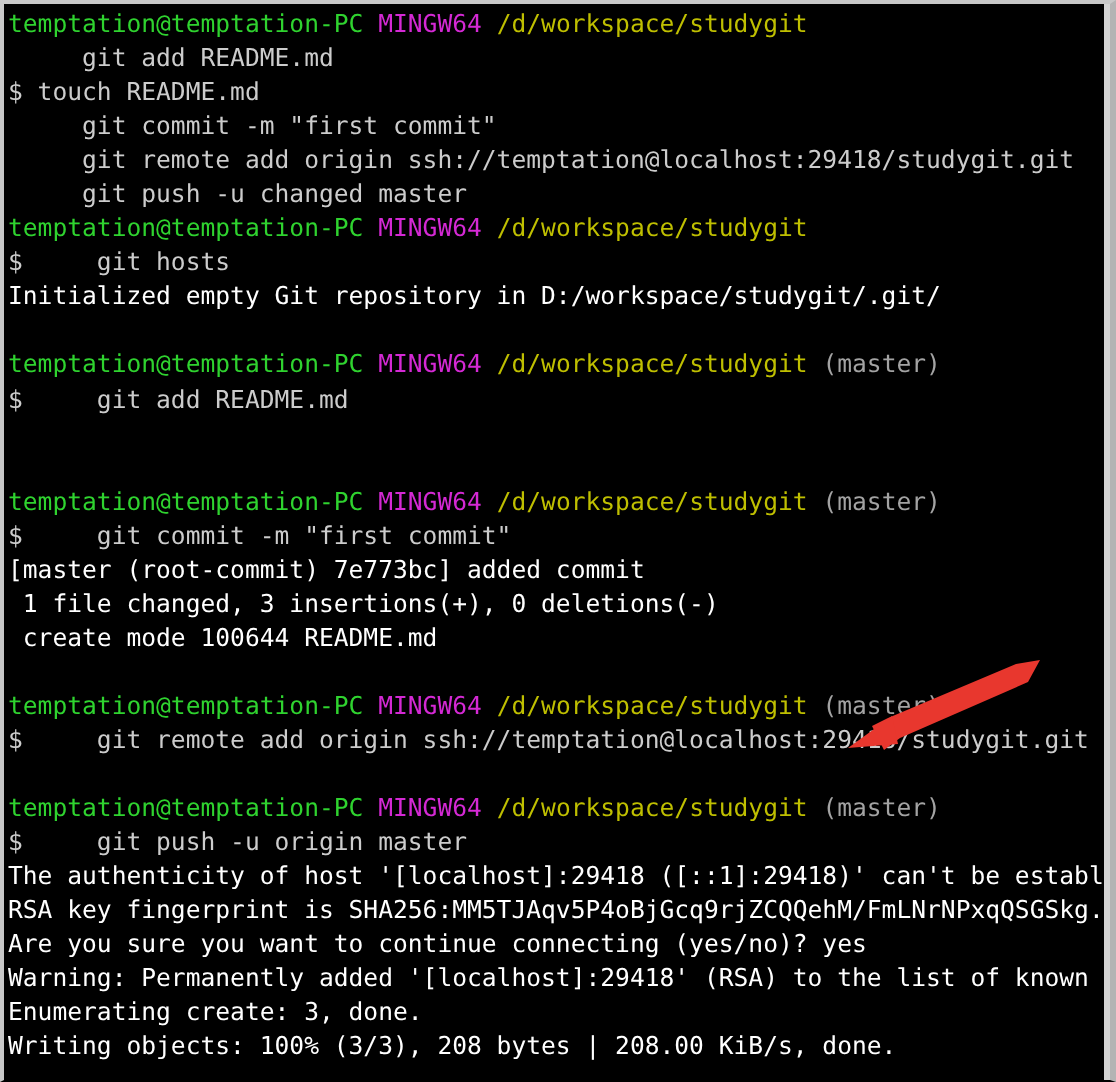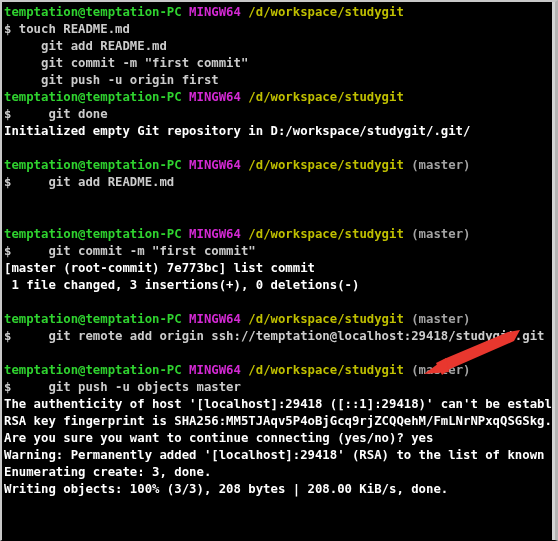--- a/index.html
+++ b/index.html
@@ -31,21 +31,20 @@
     box-sizing: border-box;
   }
   .term-line {
     font-family: "DejaVu Sans Mono", "Liberation Mono", monospace;
     font-size: 12.3px;
     line-height: 17.05px;
     height: 17.05px;
     white-space: pre;
     color: #cccccc;
     letter-spacing: 0px;
-    font-weight: bold;
   }
   .term-line.blank {
     color: transparent;
   }
   .seg { white-space: pre; }
   .c-user   { color: #2fd32f; }
   .c-host   { color: #d429d4; }
   .c-path   { color: #bfbf00; }
   .c-branch { color: #a3a3a3; }
   .c-out    { color: #ffffff; }
@@ -67,42 +66,44 @@
     height: 50px;
     pointer-events: none;
   }
 </style>
 </head>
 <body>
 
 <div id="terminal-window">
   <div id="terminal-screen">
       <div class="term-line"><span class="seg c-user">temptation@temptation-PC</span> <span class="seg c-host">MINGW64</span> <span class="seg c-path">/d/workspace/studygit</span></div>
+      <div class="term-line"><span class="seg c-prompt">     git add README.md</span></div>
       <div class="term-line"><span class="seg c-prompt">$ touch README.md</span></div>
-      <div class="term-line"><span class="seg c-prompt">     git add README.md</span></div>
       <div class="term-line"><span class="seg c-prompt">     git commit -m "first commit"</span></div>
-      <div class="term-line"><span class="seg c-prompt">     git push -u origin first</span></div>
+      <div class="term-line"><span class="seg c-prompt">     git remote add origin ssh://temptation@localhost:29418/studygit.git</span></div>
+      <div class="term-line"><span class="seg c-prompt">     git push -u changed master</span></div>
       <div class="term-line"><span class="seg c-user">temptation@temptation-PC</span> <span class="seg c-host">MINGW64</span> <span class="seg c-path">/d/workspace/studygit</span></div>
-      <div class="term-line"><span class="seg c-prompt">$     git done</span></div>
+      <div class="term-line"><span class="seg c-prompt">$     git hosts</span></div>
       <div class="term-line"><span class="seg c-out">Initialized empty Git repository in D:/workspace/studygit/.git/</span></div>
       <div class="term-line blank"><span class="seg"></span></div>
       <div class="term-line"><span class="seg c-user">temptation@temptation-PC</span> <span class="seg c-host">MINGW64</span> <span class="seg c-path">/d/workspace/studygit</span> <span class="seg c-branch">(master)</span></div>
       <div class="term-line"><span class="seg c-prompt">$     git add README.md</span></div>
       <div class="term-line blank"><span class="seg"></span></div>
       <div class="term-line blank"><span class="seg"></span></div>
       <div class="term-line"><span class="seg c-user">temptation@temptation-PC</span> <span class="seg c-host">MINGW64</span> <span class="seg c-path">/d/workspace/studygit</span> <span class="seg c-branch">(master)</span></div>
       <div class="term-line"><span class="seg c-prompt">$     git commit -m "first commit"</span></div>
-      <div class="term-line"><span class="seg c-out">[master (root-commit) 7e773bc] list commit</span></div>
+      <div class="term-line"><span class="seg c-out">[master (root-commit) 7e773bc] added commit</span></div>
       <div class="term-line"><span class="seg c-out"> 1 file changed, 3 insertions(+), 0 deletions(-)</span></div>
+      <div class="term-line"><span class="seg c-out"> create mode 100644 README.md</span></div>
       <div class="term-line blank"><span class="seg"></span></div>
       <div class="term-line"><span class="seg c-user">temptation@temptation-PC</span> <span class="seg c-host">MINGW64</span> <span class="seg c-path">/d/workspace/studygit</span> <span class="seg c-branch">(master)</span></div>
       <div class="term-line"><span class="seg c-prompt">$     git remote add origin ssh://temptation@localhost:29418/studygit.git</span></div>
       <div class="term-line blank"><span class="seg"></span></div>
       <div class="term-line"><span class="seg c-user">temptation@temptation-PC</span> <span class="seg c-host">MINGW64</span> <span class="seg c-path">/d/workspace/studygit</span> <span class="seg c-branch">(master)</span></div>
-      <div class="term-line"><span class="seg c-prompt">$     git push -u objects master</span></div>
+      <div class="term-line"><span class="seg c-prompt">$     git push -u origin master</span></div>
       <div class="term-line"><span class="seg c-out">The authenticity of host '[localhost]:29418 ([::1]:29418)' can't be established.</span></div>
       <div class="term-line"><span class="seg c-out">RSA key fingerprint is SHA256:MM5TJAqv5P4oBjGcq9rjZCQQehM/FmLNrNPxqQSGSkg.</span></div>
       <div class="term-line"><span class="seg c-out">Are you sure you want to continue connecting (yes/no)? yes</span></div>
       <div class="term-line"><span class="seg c-out">Warning: Permanently added '[localhost]:29418' (RSA) to the list of known hosts.</span></div>
       <div class="term-line"><span class="seg c-out">Enumerating create: 3, done.</span></div>
       <div class="term-line"><span class="seg c-out">Writing objects: 100% (3/3), 208 bytes | 208.00 KiB/s, done.</span></div>
     </div>
 
   <svg id="annotation-arrow" viewBox="0 0 106 50" xmlns="http://www.w3.org/2000/svg">
     <polygon points="104,2 98,13 34,41 26,47 20,35 28,31 92,4" fill="#e8372e"></polygon>

